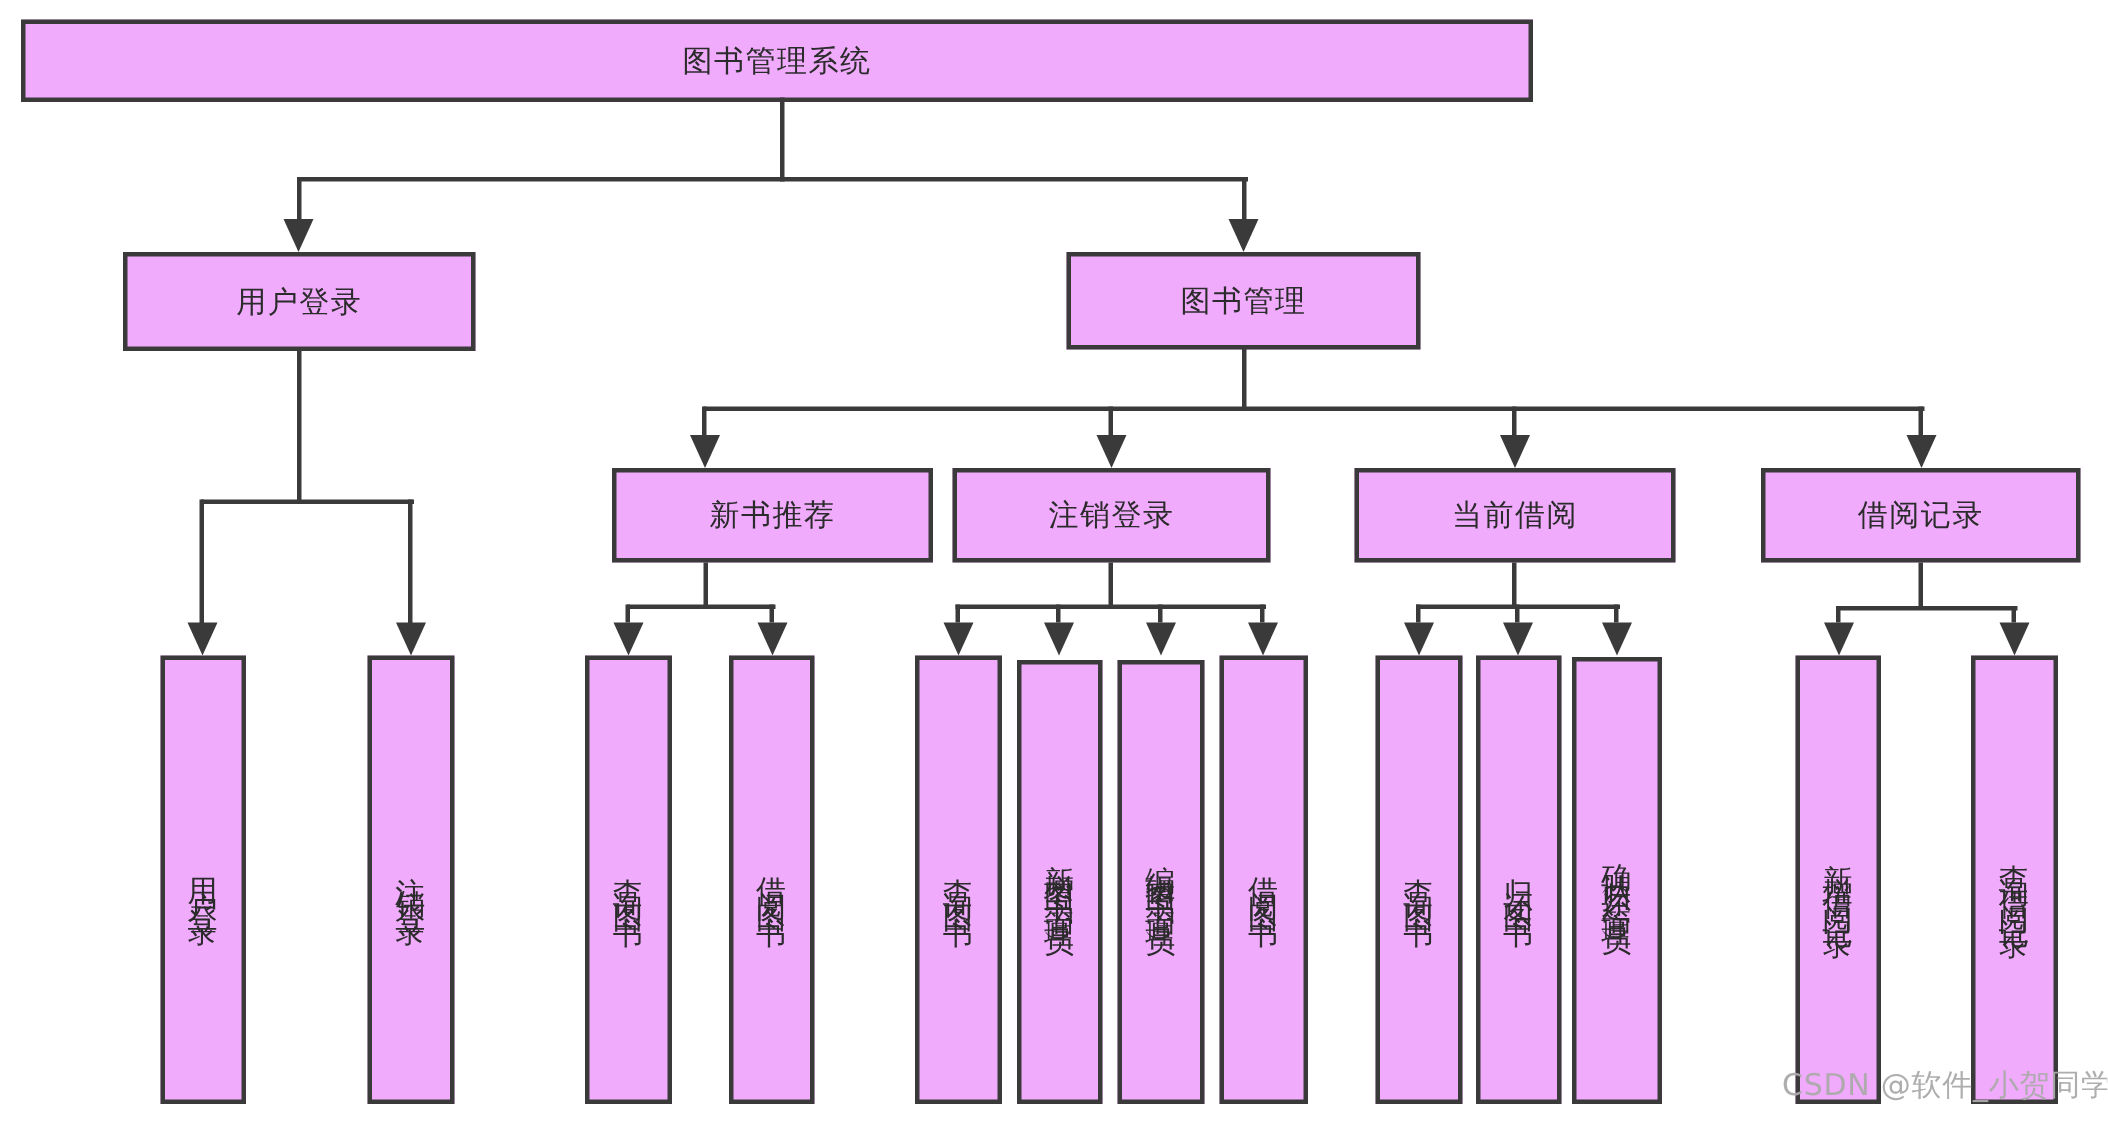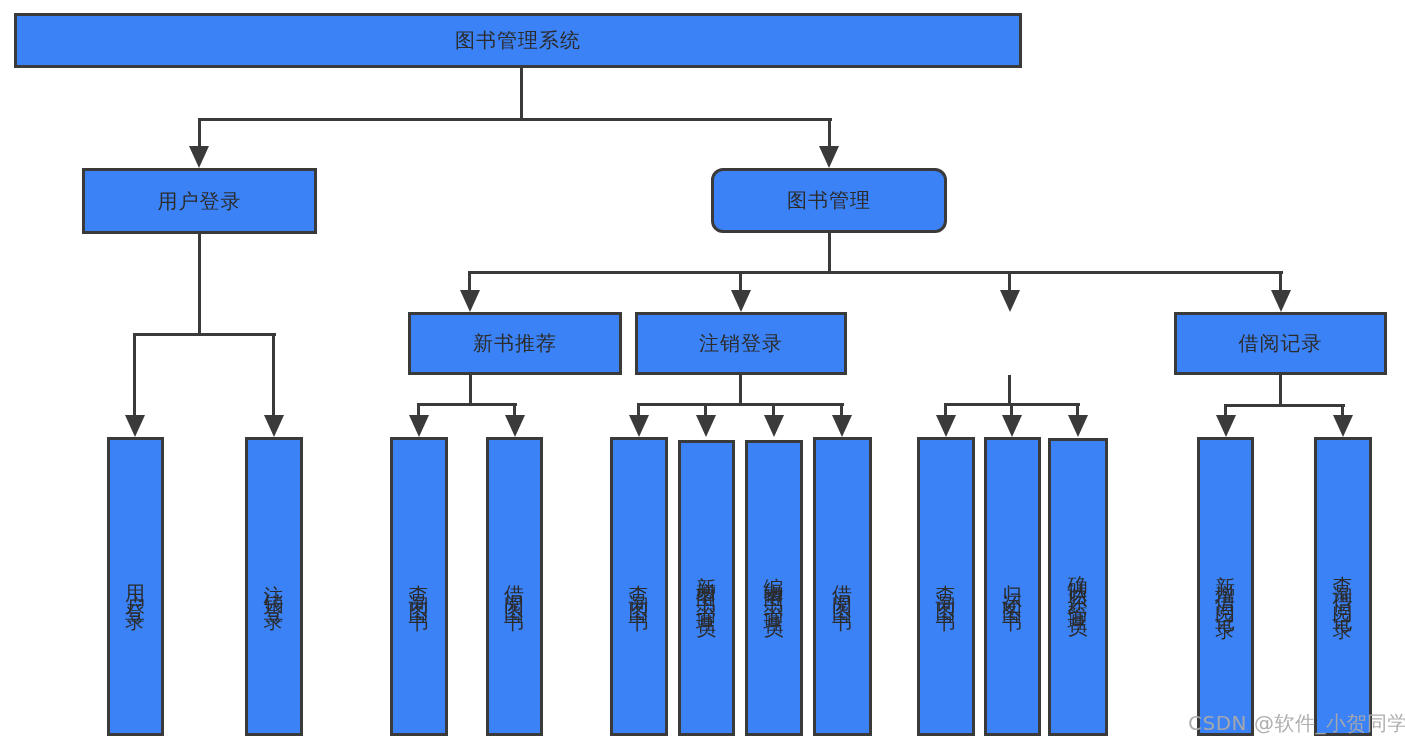--- a/index.html
+++ b/index.html
@@ -1,18 +1,18 @@
 <!DOCTYPE html>
 <html><head>
 <meta charset="utf-8">
 <style>
   html,body{margin:0;padding:0;background:#ffffff;}
   .stage{position:relative;width:1405px;height:747px;background:#ffffff;overflow:hidden;
          font-family:"DejaVu Sans","Liberation Sans",sans-serif;}
-  .box{position:absolute;box-sizing:border-box;border:3px solid #3a3a3a;background:#3b82f6;
+  .box{position:absolute;box-sizing:border-box;border:3px solid #3a3a3a;background:#f0abfc;
        display:flex;align-items:center;justify-content:center;
        font-size:20px;color:#2b2b2b;letter-spacing:1px;text-align:center;}
   .vbox{writing-mode:vertical-rl;text-orientation:mixed;letter-spacing:9px;line-height:1;
         padding:4px 0;font-size:20px;}
   .vl{position:absolute;width:3px;background:#3a3a3a;}
   .hl{position:absolute;height:3px;background:#3a3a3a;}
   .ah{position:absolute;width:0;height:0;border-left:10px solid transparent;
       border-right:10px solid transparent;border-top:22px solid #3a3a3a;}
   .watermark{position:absolute;left:1188px;top:710px;font-size:20px;color:rgba(170,170,170,0.95);
              z-index:6;white-space:nowrap;letter-spacing:0.5px;}
@@ -29,21 +29,21 @@
   <div class="vl" style="left:520px;top:65px;height:56px;"></div>
   <div class="hl" style="left:198px;top:118px;width:634px;"></div>
   <div class="vl" style="left:198px;top:118px;height:30px;"></div>
   <div class="ah" style="left:189px;top:146px;"></div>
   <div class="vl" style="left:828px;top:118px;height:30px;"></div>
   <div class="ah" style="left:819px;top:146px;"></div>
 
   <div class="box" style="left:82px;top:168px;width:235px;height:66px;">
     <span>用户登录</span>
   </div>
-  <div class="box" style="left:711px;top:168px;width:236px;height:65px;border-radius:12px;">
+  <div class="box" style="left:711px;top:168px;width:236px;height:65px;">
     <span>图书管理</span>
   </div>
 
   <div class="vl" style="left:198px;top:234px;height:102px;"></div>
   <div class="hl" style="left:134px;top:333px;width:142px;"></div>
   <div class="vl" style="left:133px;top:333px;height:84px;"></div>
   <div class="ah" style="left:125px;top:415px;"></div>
   <div class="vl" style="left:272px;top:333px;height:84px;"></div>
   <div class="ah" style="left:264px;top:415px;"></div>
 
@@ -56,20 +56,23 @@
   <div class="vl" style="left:1008px;top:271px;height:19px;"></div>
   <div class="ah" style="left:1000px;top:290px;"></div>
   <div class="vl" style="left:1279px;top:271px;height:19px;"></div>
   <div class="ah" style="left:1271px;top:290px;"></div>
 
   <div class="box" style="left:363px;top:312px;width:214px;height:63px;margin-left:45px;">
     <span>新书推荐</span>
   </div>
   <div class="box" style="left:635px;top:312px;width:212px;height:63px;">
     <span>注销登录</span>
+  </div>
+  <div class="box" style="left:903px;top:312px;width:214px;height:63px;">
+    <span>当前借阅</span>
   </div>
   <div class="box" style="left:1174px;top:312px;width:213px;height:63px;justify-content:center;">
     <span>借阅记录</span>
   </div>
 
   <div class="vl" style="left:469px;top:375px;height:31px;"></div>
   <div class="hl" style="left:418px;top:403px;width:99px;"></div>
   <div class="vl" style="left:417px;top:403px;height:12px;"></div>
   <div class="ah" style="left:409px;top:415px;"></div>
   <div class="vl" style="left:513px;top:403px;height:12px;"></div>

